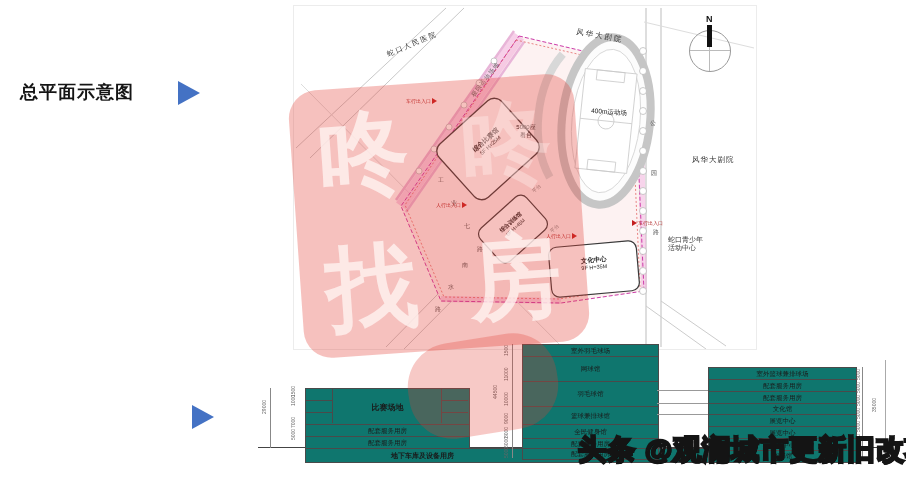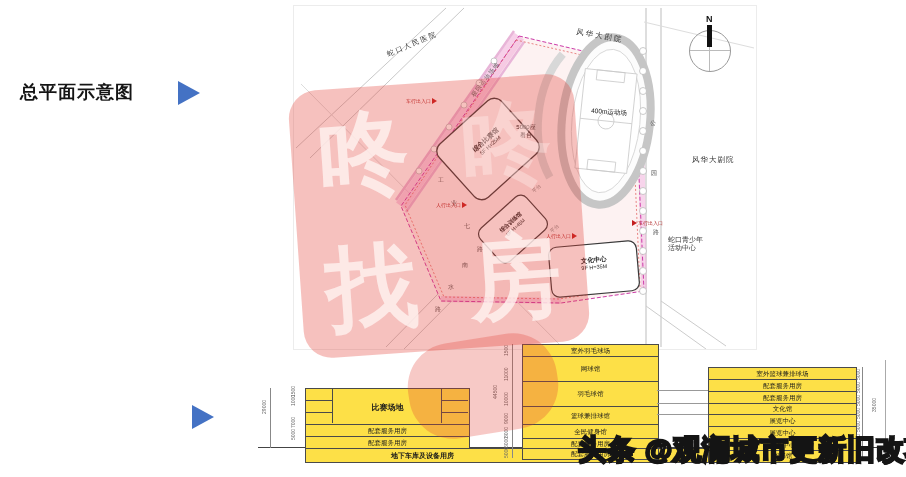--- a/index.html
+++ b/index.html
@@ -23,21 +23,21 @@
   .north{position:absolute;font-size:9px;font-weight:bold;color:#111;}
   
   #wm{position:absolute;left:296px;top:82px;width:286px;height:268px;background:rgba(226,62,52,0.32);
       border-radius:28px;transform:rotate(-4deg);z-index:6;display:grid;grid-template-columns:1fr 1fr;
       align-items:center;justify-items:center;font-weight:bold;font-size:92px;color:rgba(255,242,240,0.8);
       pointer-events:none;}
   #wm span:nth-child(2){opacity:.45;}
   #wm2{position:absolute;left:408px;top:338px;width:150px;height:96px;background:rgba(226,62,52,0.28);
        border-radius:44px;transform:rotate(-9deg);z-index:6;pointer-events:none;}
   
-  .row{position:absolute;border:1px solid #4a4a4a;background:#fde047;display:flex;align-items:center;
+  .row{position:absolute;border:1px solid #4a4a4a;background:#0f766e;display:flex;align-items:center;
        justify-content:center;font-size:6.5px;color:#1a1a1a;white-space:nowrap;}
   .row.big{font-size:8px;font-weight:bold;}
   .hline{position:absolute;background:#555;height:1px;}
   .vline{position:absolute;background:#888;width:1px;}
   .dim{position:absolute;font-size:5px;color:#666;writing-mode:vertical-rl;transform:rotate(180deg);
        white-space:nowrap;line-height:1;}
   .dimstack{position:absolute;display:flex;flex-direction:column;align-items:center;}
   .dimstack .dim{position:static;margin:0;}
   .subcol{position:absolute;border-right:1px solid #4a4a4a;}
   .subcol .s{border-bottom:1px solid #4a4a4a;width:100%;}

